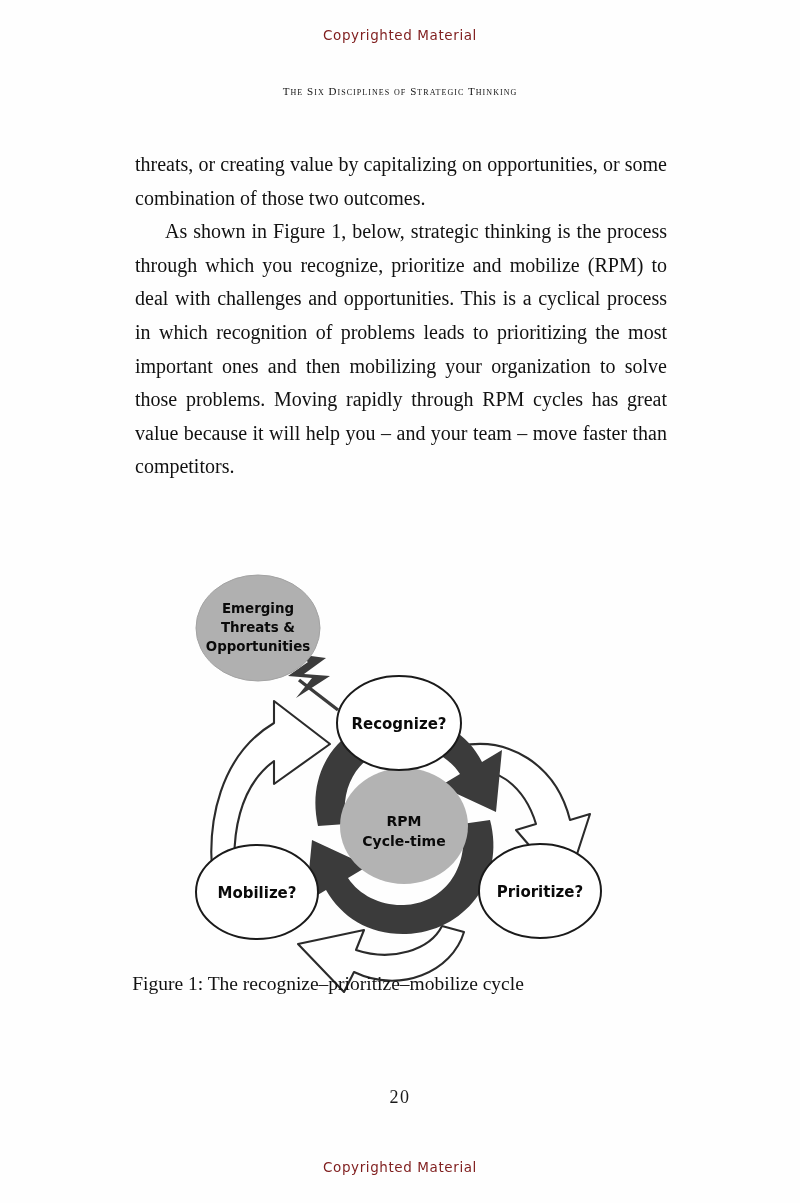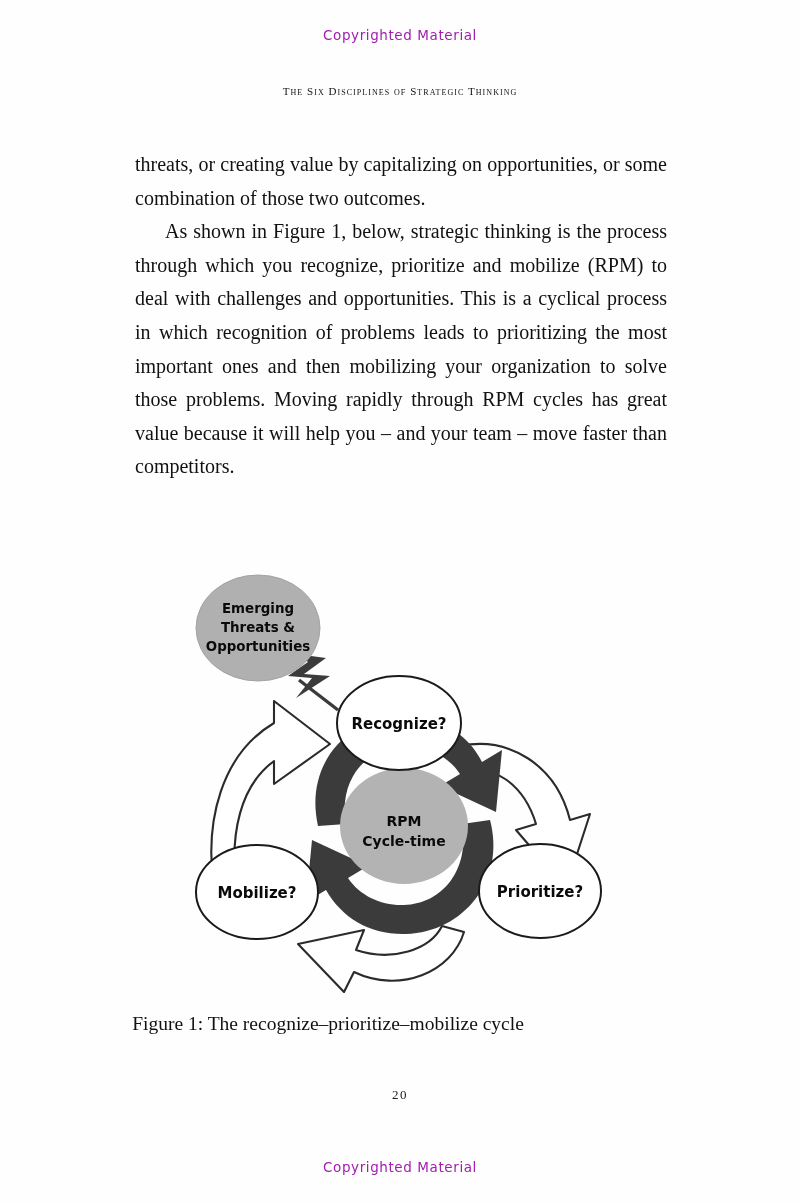--- a/index.html
+++ b/index.html
@@ -24,21 +24,21 @@
 
   
   .watermark {
     position: absolute;
     left: 0;
     width: 800px;
     text-align: center;
     font-family: "DejaVu Sans", "Liberation Sans", sans-serif;
     font-size: 13.5px;
     letter-spacing: 0.6px;
-    color: #a21caf;
+    color: #7f1d1d;
     white-space: nowrap;
   }
   .watermark-top { top: 27px; }
   .watermark-bottom { top: 1159px; }
 
   
   .running-head {
     position: absolute;
     left: 0;
     top: 85px;
@@ -77,35 +77,35 @@
     left: 178px;
     top: 558px;
     width: 452px;
     height: 445px;
   }
   .figure svg { display: block; }
 
   .fig-caption {
     position: absolute;
     left: 0;
-    top: 1013px;
+    top: 973px;
     width: 656px;
     text-align: center;
     font-size: 19.5px;
     color: #111111;
     white-space: nowrap;
   }
 
   .folio {
     position: absolute;
     left: 0;
     top: 1087px;
     width: 800px;
     text-align: center;
-    font-size: 13px;
+    font-size: 18px;
     letter-spacing: 1.4px;
     color: #1a1a1a;
   }
 
   
   .diag-label {
     font-family: "DejaVu Sans", "Liberation Sans", sans-serif;
     font-weight: bold;
     font-size: 15px;
     fill: #0a0a0a;

